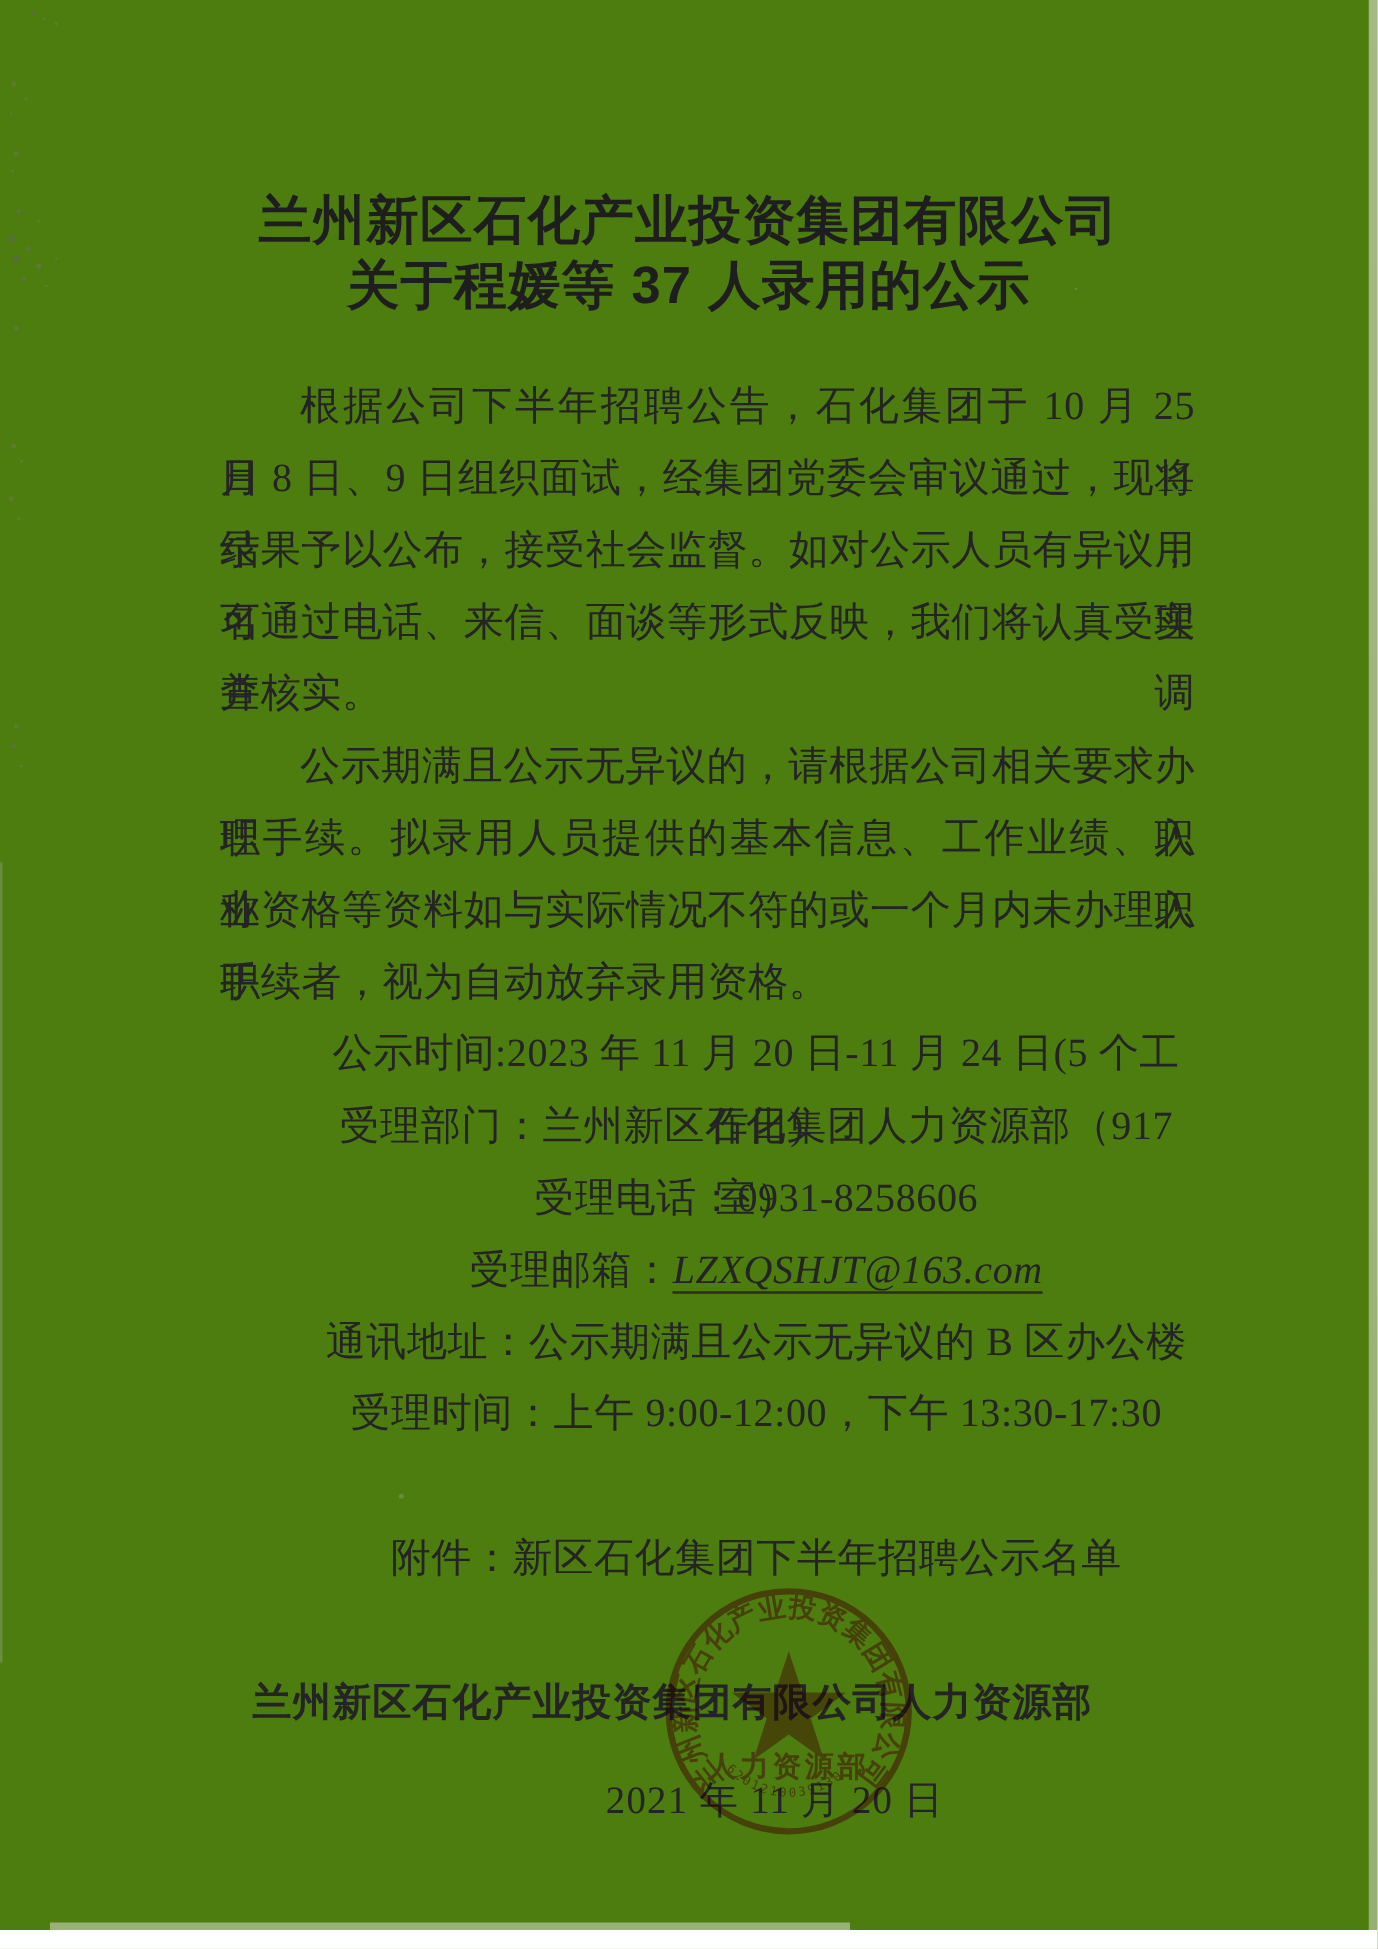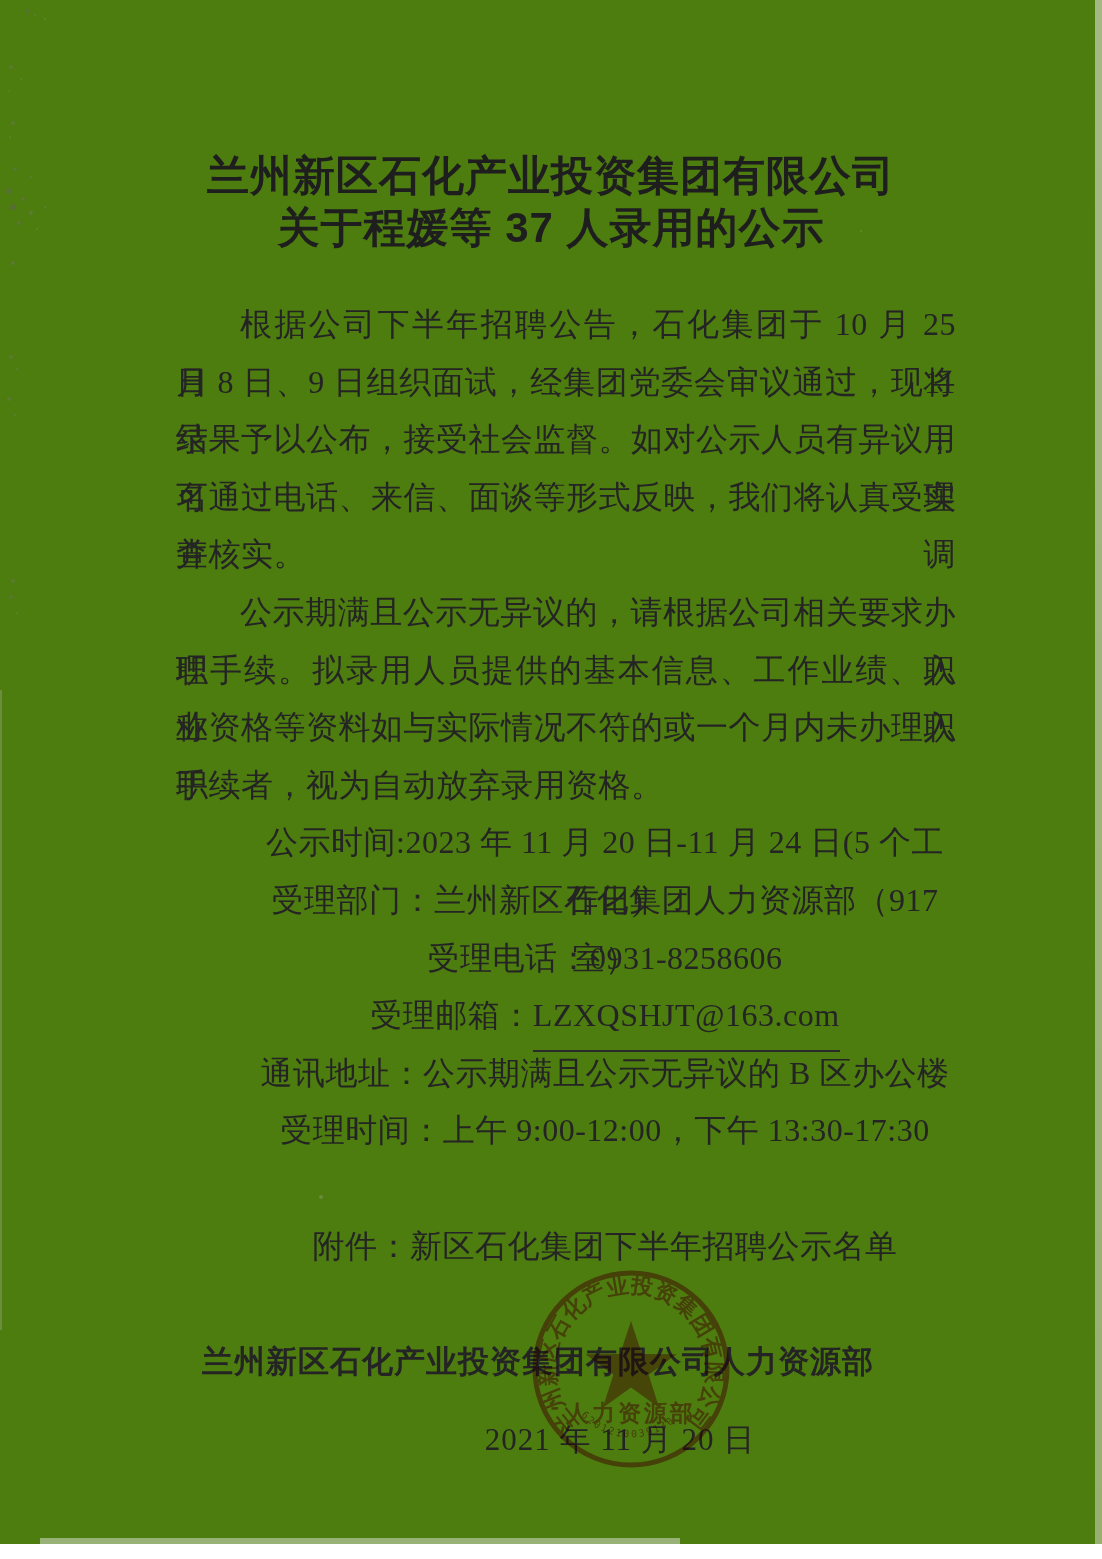--- a/index.html
+++ b/index.html
@@ -29,21 +29,22 @@
     font-size:32px;
     letter-spacing:0.5px;
   }
   .line{height:57.6px;line-height:57.6px;overflow:visible;margin-left:28px;}
   .just{text-align:justify;text-align-last:justify;}
   .indent{text-indent:64px;}
   .pad{padding-left:78px;text-align:center;}
   .blank{height:57.6px;}
   .email-val{
     border-bottom:2px solid #2a2a2a;
-    padding-bottom:17px;
+    padding-bottom:0;
+    font-style:italic;
   }
   
   .signature{
     position:absolute;left:148px;top:1333px;width:808px;
     height:57.6px;line-height:57.6px;
     text-align:center;padding-right:28px;box-sizing:border-box;
     font-size:31px;letter-spacing:1px;font-weight:bold;
   }
   .date{
     position:absolute;left:420px;top:1411px;width:400px;

